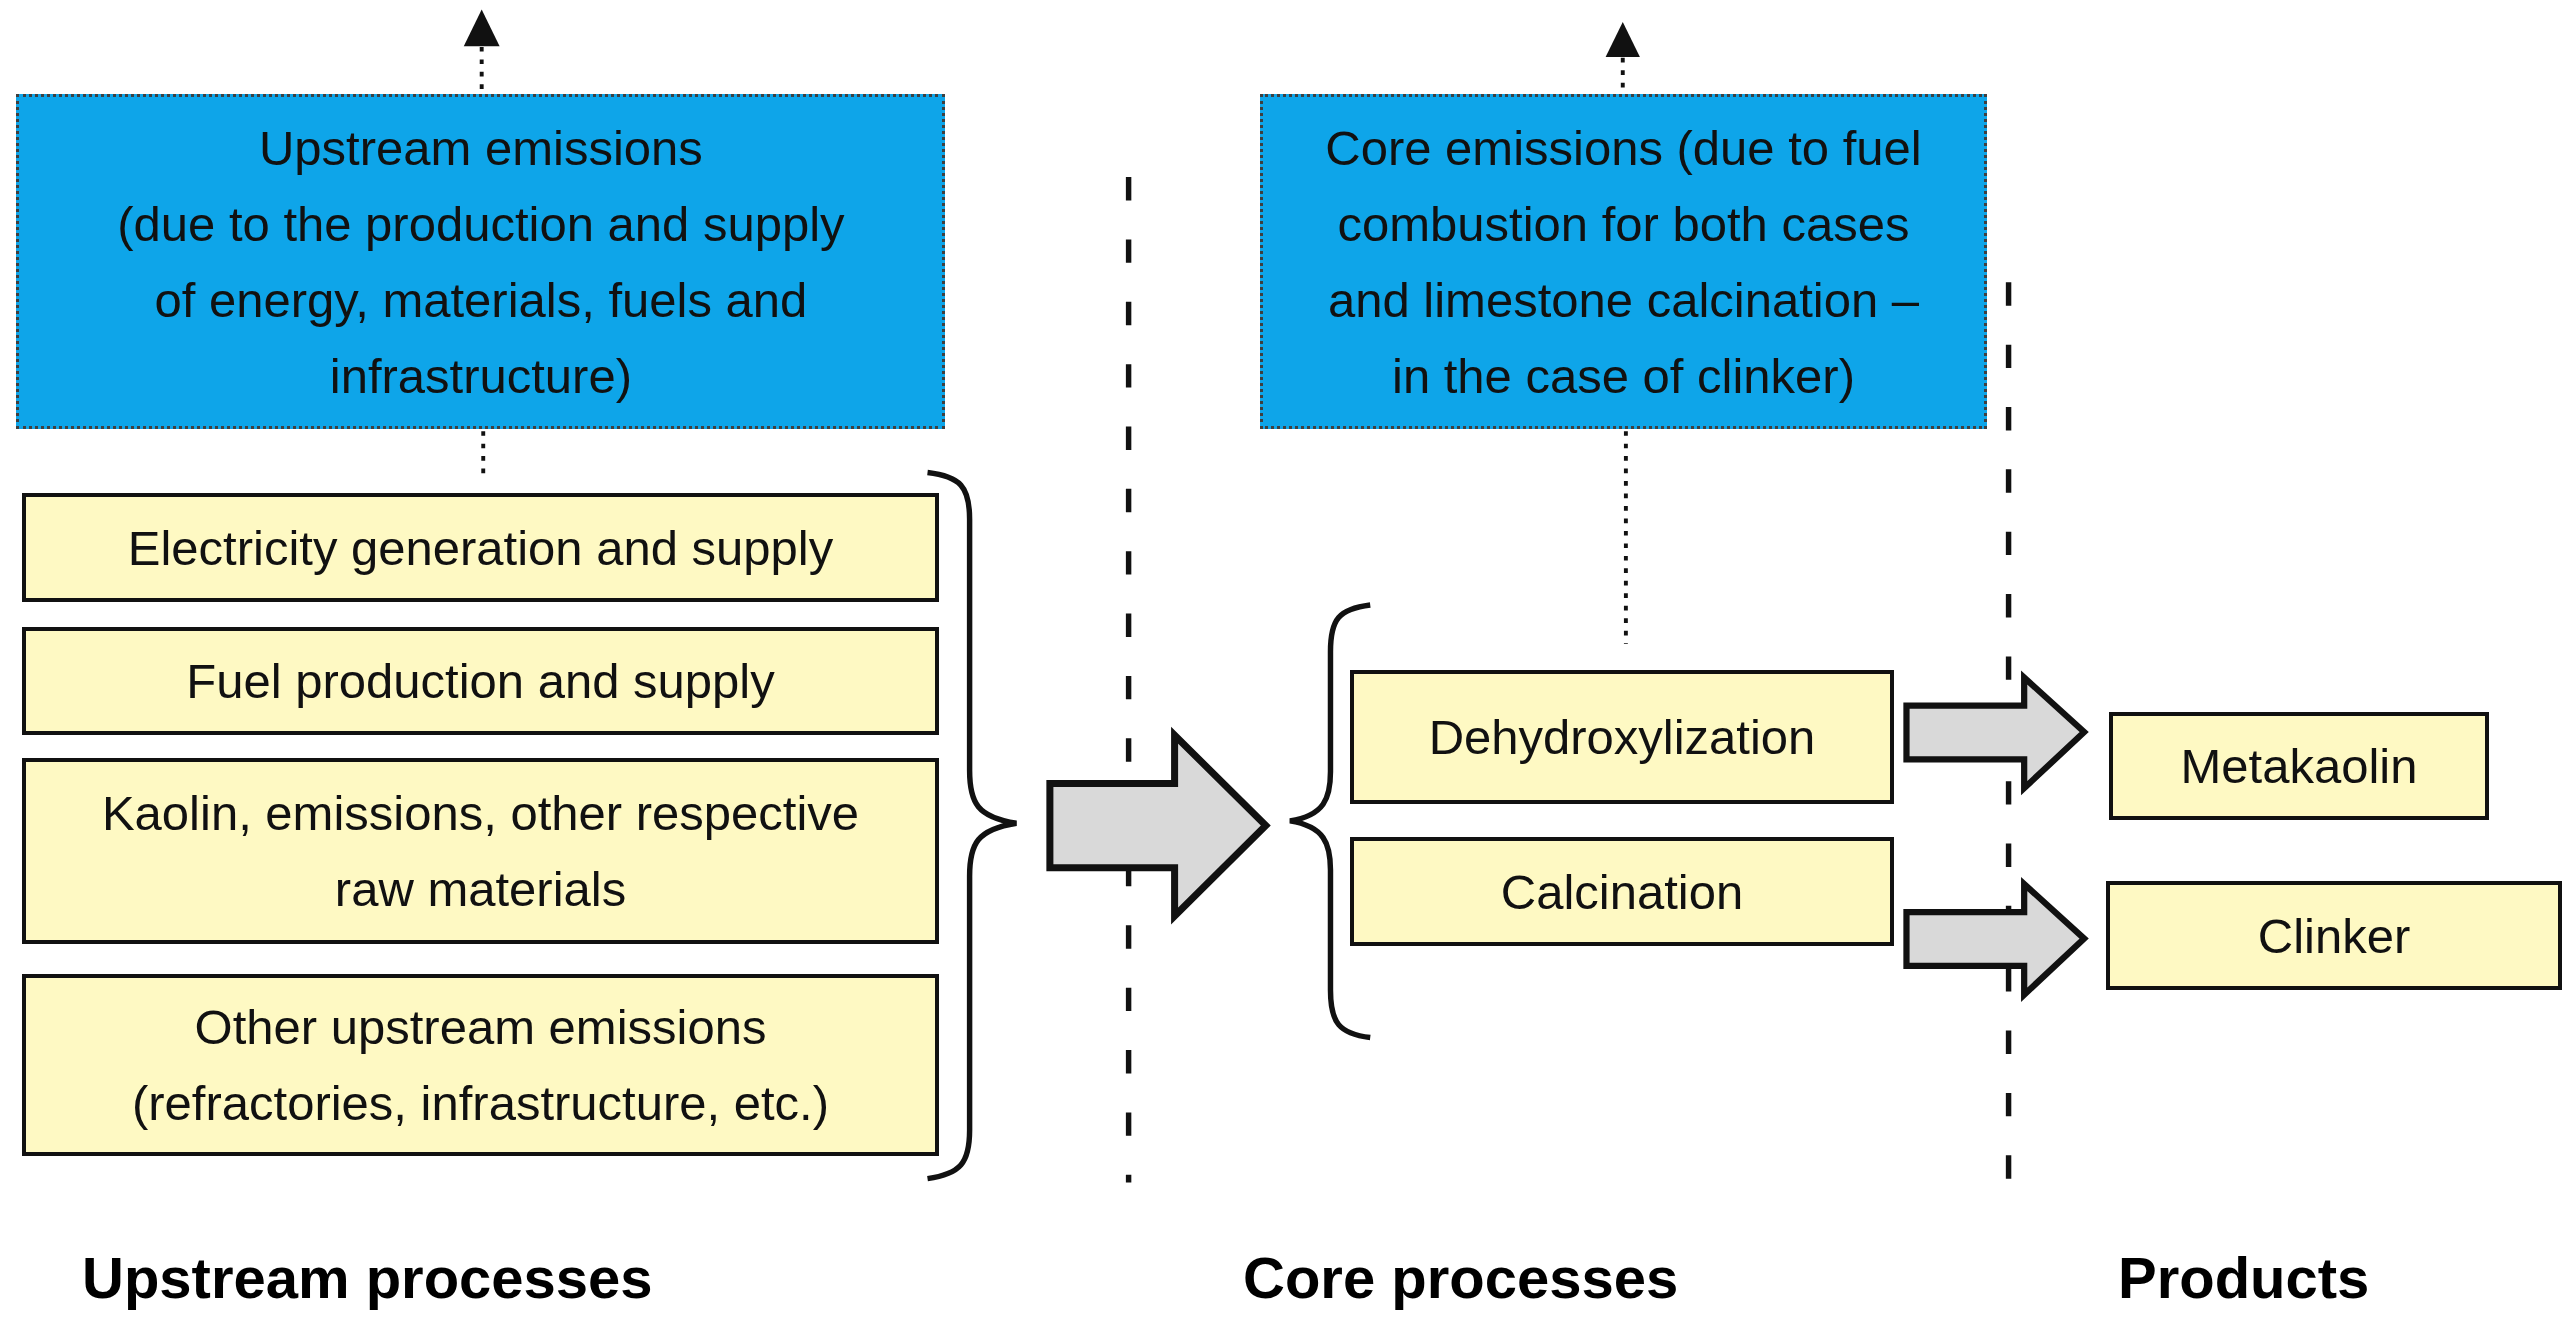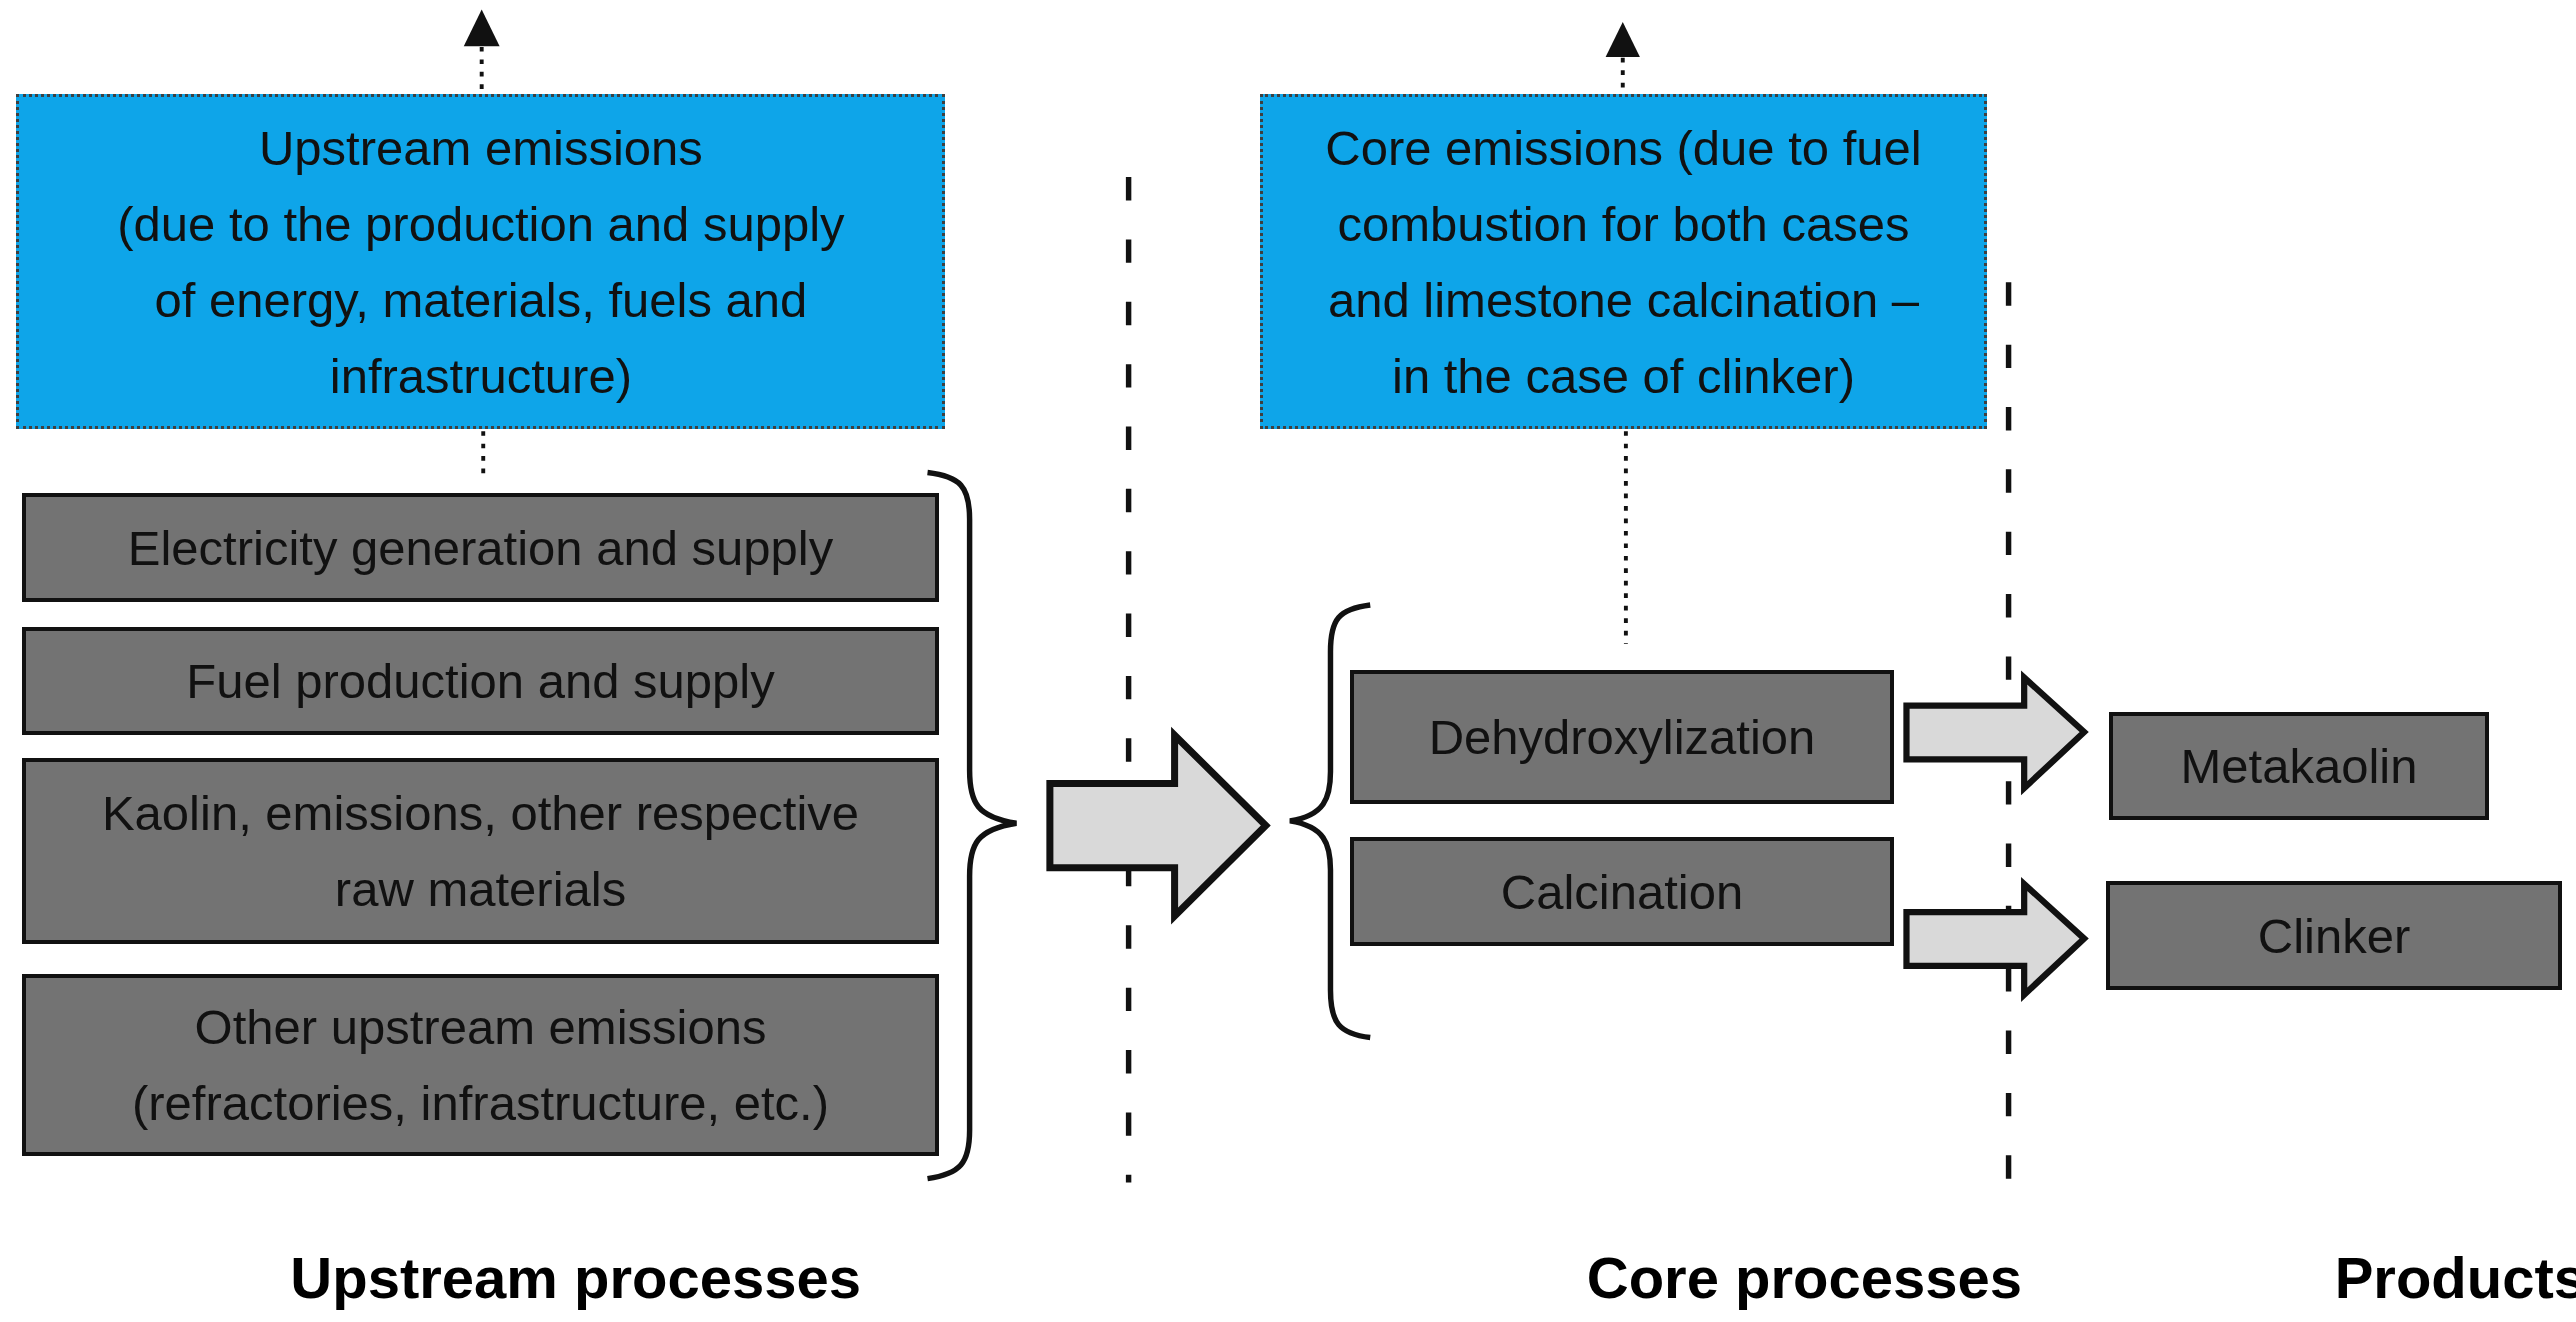--- a/index.html
+++ b/index.html
@@ -7,27 +7,27 @@
     position:relative;width:2576px;height:1323px;background:#ffffff;overflow:hidden;
     font-family:"Liberation Sans",sans-serif;color:#111111;
   }
   .layer{position:absolute;left:0;top:0;width:2576px;height:1323px;}
   .note{
     position:absolute;background:#0ea5e9;border:3.1px dotted #3f3f3f;
     display:flex;flex-direction:column;justify-content:center;align-items:center;
     text-align:center;font-size:49px;line-height:76px;box-sizing:border-box;
   }
   .pbox{
-    position:absolute;background:#737373;border:4.7px solid #111111;
+    position:absolute;background:#fef9c3;border:4.7px solid #111111;
     display:flex;flex-direction:column;justify-content:center;align-items:center;
     text-align:center;font-size:49px;line-height:76px;box-sizing:border-box;
   }
   .pbox span,.note span{display:block;}
   .footer-label{
-    position:absolute;text-align:right;font-size:58px;font-weight:700;color:#000000;
+    position:absolute;text-align:left;font-size:58px;font-weight:700;color:#000000;
     letter-spacing:0px;white-space:nowrap;
   }
 </style>
 </head>
 <body>
 
 <div class="canvas">
 
   <svg class="layer" viewBox="0 0 3305 1697">
 

